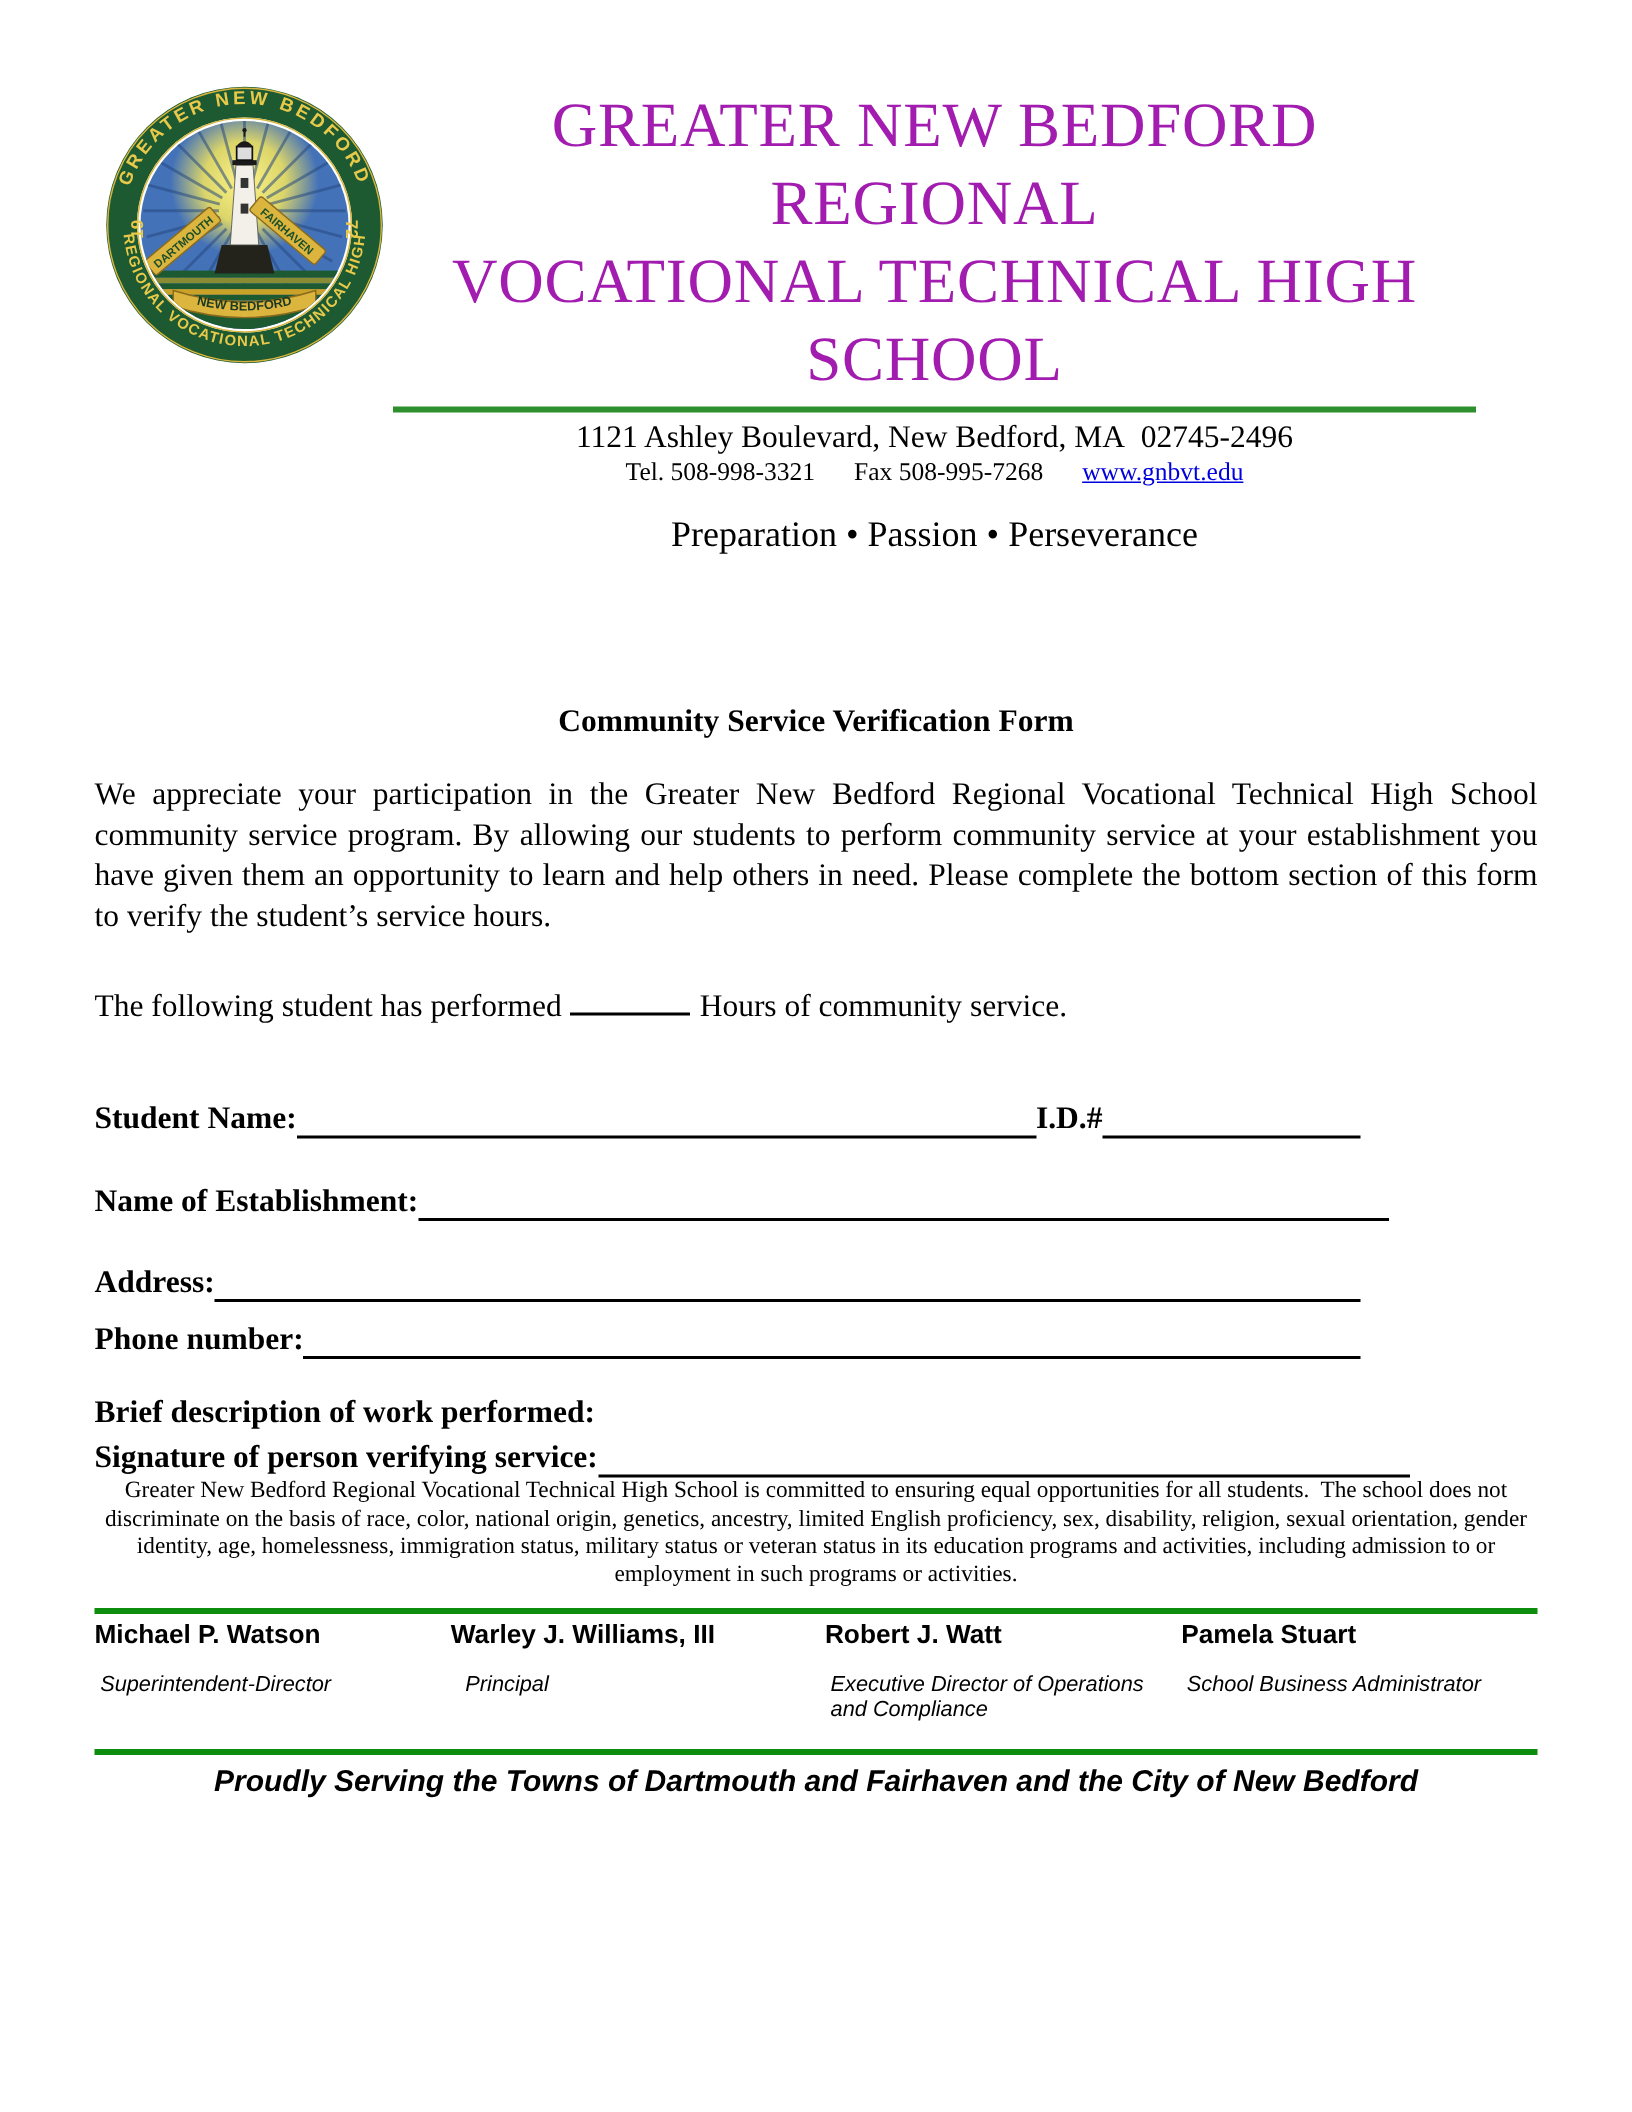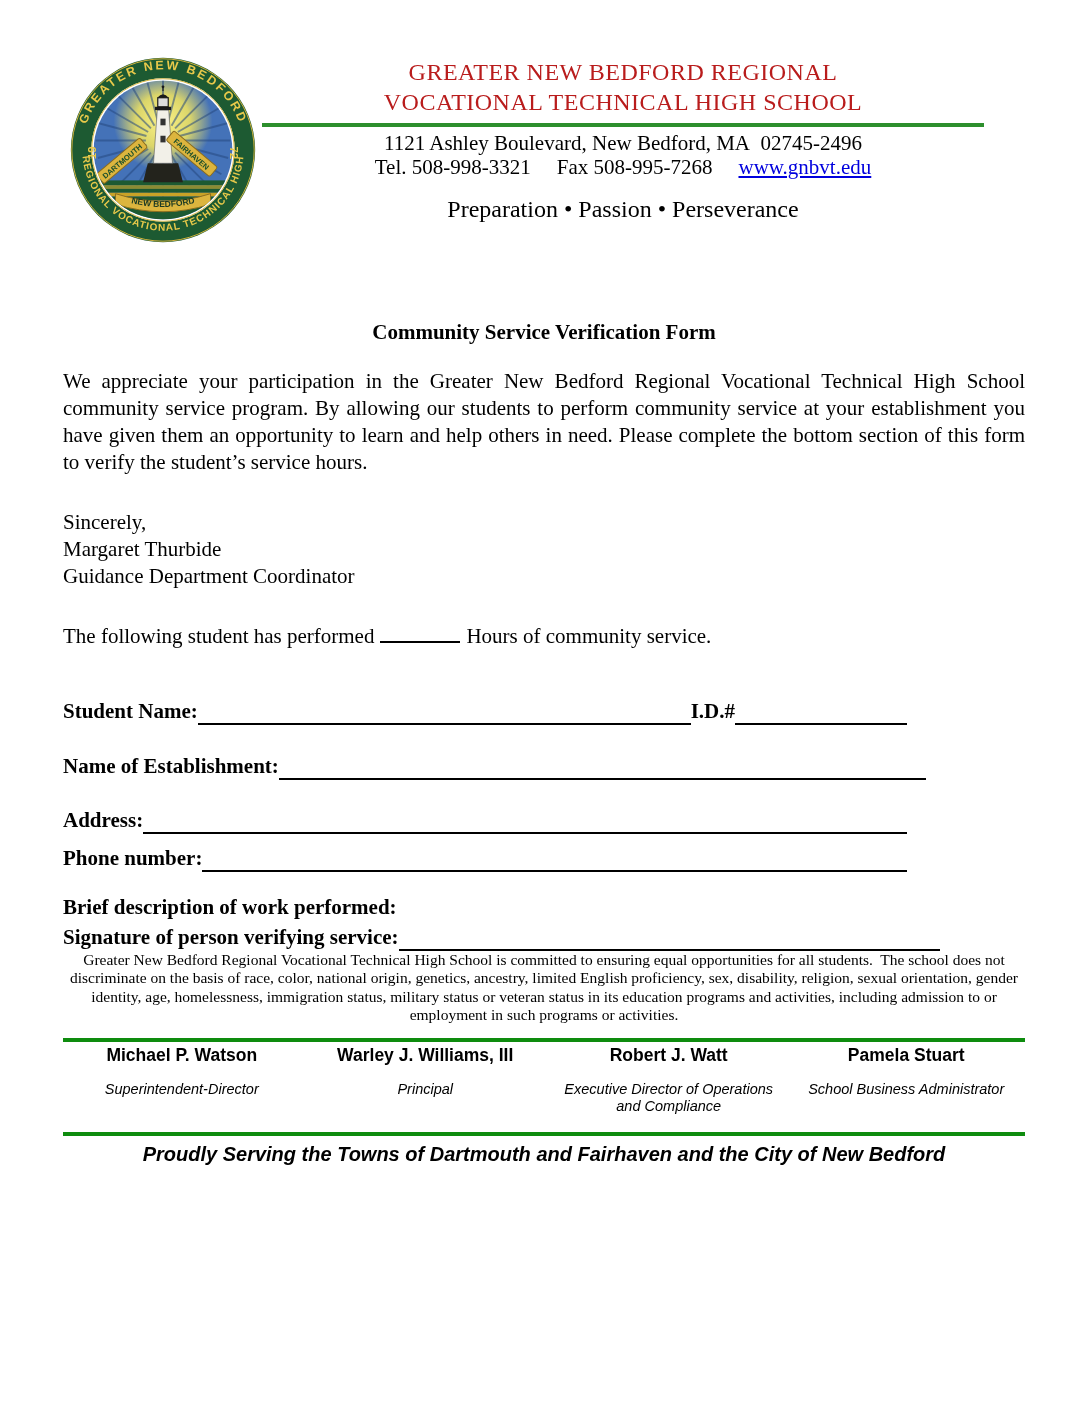--- a/index.html
+++ b/index.html
@@ -16,28 +16,28 @@
     padding: 0 63px;
   }
 
   
   .header { position: relative; padding-top: 58px; }
   .logo-wrap { position: absolute; left: 5px; top: 55px; width: 190px; height: 190px; }
   .logo-wrap svg { width: 100%; height: 100%; display: block; }
 
   .header-text { margin-left: 197px; width: 726px; text-align: center; }
   .school-name {
-    font-size: 24px;
+    font-size: 42px;
     line-height: 1.24;
     letter-spacing: 0.5px;
-    color: #b91c1c;
+    color: #a21caf;
   }
   .green-rule { height: 4px; background: #2d8f2d; margin: 5px 2px 4px 2px; }
   .addr-line { font-size: 21px; line-height: 24px; }
-  .tel-line  { font-size: 21px; line-height: 24px; text-align: center; }
+  .tel-line  { font-size: 17px; line-height: 24px; text-align: center; }
   .tel-line .gap { display: inline-block; width: 26px; }
   .site-link { color: #0000de; text-decoration: underline; }
   .motto { margin-top: 15px; font-size: 24px; line-height: 30px; color: #000000; }
 
   
   .form-title { margin-top: 94px; text-align: center; font-weight: bold; font-size: 21px; line-height: 28px; }
   .intro { margin-top: 22px; font-size: 21px; line-height: 27px; text-align: justify; }
   .closing { margin-top: 33px; font-size: 21px; line-height: 27px; }
   .hours-line { margin-top: 31px; font-size: 21px; line-height: 28px; }
   .blank-short {
@@ -63,21 +63,21 @@
   }
   .staff-bar {
     margin-top: 13px;
     border-top: 4px solid #0e8c0e;
     border-bottom: 4px solid #0e8c0e;
     display: grid;
     grid-template-columns: 1fr 1.05fr 1fr 1fr;
     padding: 3px 0 2px 0;
     font-family: "Liberation Sans", sans-serif;
   }
-  .staff-cell { text-align: center; }
+  .staff-cell { text-align: left; }
   .staff-name { font-weight: bold; font-size: 17.5px; line-height: 21px; }
   .staff-title { font-style: italic; font-size: 14.5px; line-height: 17px; }
   .staff-cell .staff-title { max-width: 230px; margin: 15px auto; }
   .tagline {
     margin-top: 5px;
     text-align: center;
     font-family: "Liberation Sans", sans-serif;
     font-weight: bold; font-style: italic;
     font-size: 20px; line-height: 26px;
   }
@@ -206,25 +206,20 @@
         <span>Tel. 508-998-3321</span><span class="gap"></span><span>Fax 508-995-7268</span><span class="gap"></span><a class="site-link" href="#">www.gnbvt.edu</a>
       </div>
       <div class="motto">Preparation • Passion • Perseverance</div>
     </div>
   </div>
 
   <div class="form-title">Community Service Verification Form</div>
 
   <div class="intro">We appreciate your participation in the Greater New Bedford Regional Vocational Technical High School community service program. By allowing our students to perform community service at your establishment you have given them an opportunity to learn and help others in need. Please complete the bottom section of this form to verify the student’s service hours.</div>
 
-  <div class="closing">
-    <div>Sincerely,</div>
-    <div>Margaret Thurbide</div>
-    <div>Guidance Department Coordinator</div>
-  </div>
 
   <div class="hours-line">
     <span>The following student has performed</span><span class="blank-short"></span><span>Hours of community service.</span>
   </div>
 
   <div class="field-row row-student">
     <span class="label">Student Name:</span>
     <span class="write-line"></span>
     <span class="label">I.D.#</span>
     <span class="write-line fixed" style="width:172px;"></span>

